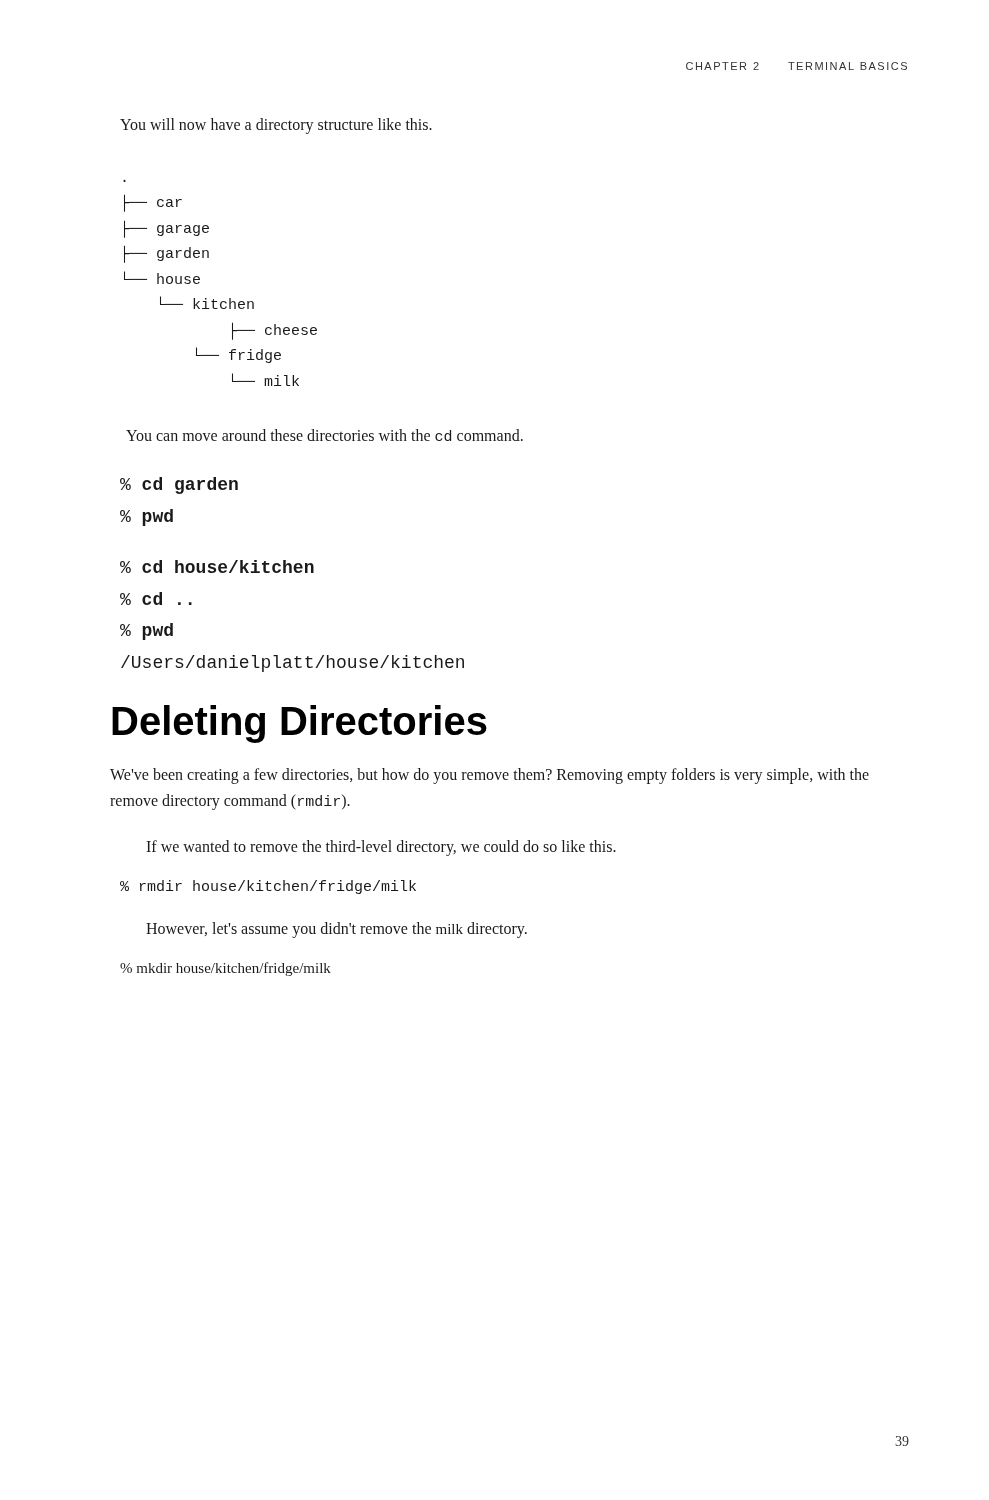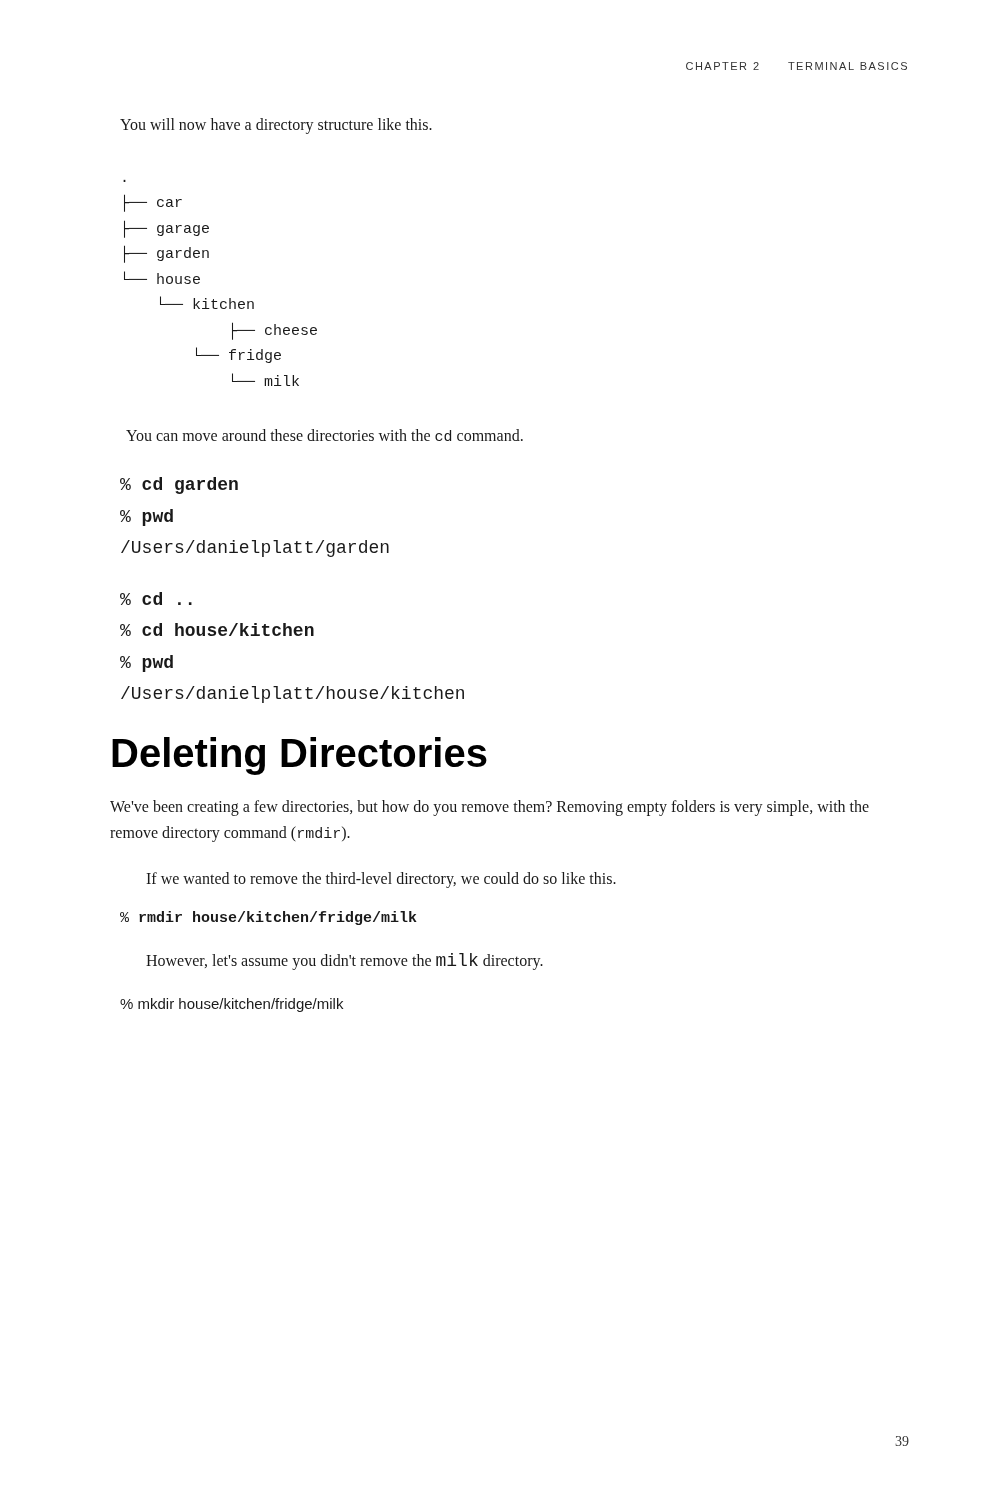--- a/index.html
+++ b/index.html
@@ -104,38 +104,38 @@
     }
 
     .indented-text {
       font-size: 16px;
       line-height: 1.65;
       margin-bottom: 18px;
       margin-left: 36px;
     }
 
     .indented-text code {
-      font-family: Liberation Mono, monospace;
-      font-size: 18px;
+      font-family: Liberation Serif, serif;
+      font-size: 15px;
     }
 
     .bold-code-block {
       font-family: 'Courier New', Courier, monospace;
       font-size: 15px;
       font-weight: bold;
       margin-bottom: 20px;
       margin-left: 10px;
     }
 
     .bold-code-block .prompt {
       font-weight: normal;
     }
 
     .regular-code-block {
-      font-family: Liberation Sans, sans-serif;
+      font-family: Liberation Serif, serif;
       font-size: 15px;
       font-weight: normal;
       margin-bottom: 20px;
       margin-left: 10px;
     }
 
     .regular-code-block .prompt {
       font-weight: normal;
     }
 
@@ -177,50 +177,47 @@
     <span>You can move around these directories with the </span><code>cd</code><span> command.</span>
   </p>
 
   <div class="code-block">
     <div>
       <span class="prompt">% </span><span class="cmd" style="font-weight:bold;">cd garden</span>
     </div>
     <div>
       <span class="prompt">% </span><span class="cmd" style="font-weight:bold;">pwd</span>
     </div>
-    <div>
-      <span class="output">/Users/danielplatt/garden</span>
-    </div>
   </div>
 
   <div class="code-block">
     <div>
+      <span class="prompt">% </span><span class="cmd" style="font-weight:bold;">cd house/kitchen</span>
+    </div>
+    <div>
       <span class="prompt">% </span><span class="cmd" style="font-weight:bold;">cd ..</span>
-    </div>
-    <div>
-      <span class="prompt">% </span><span class="cmd" style="font-weight:bold;">cd house/kitchen</span>
     </div>
     <div>
       <span class="prompt">% </span><span class="cmd" style="font-weight:bold;">pwd</span>
     </div>
     <div>
       <span class="output">/Users/danielplatt/house/kitchen</span>
     </div>
   </div>
 
   <h2 class="section-heading">Deleting Directories</h2>
 
   <p class="body-text">
     <span>We've been creating a few directories, but how do you remove them? Removing empty folders is very simple, with the remove directory command (</span><code>rmdir</code><span>).</span>
   </p>
 
   <p class="indented-text">If we wanted to remove the third-level directory, we could do so like this.</p>
 
   <div class="bold-code-block">
-    <span class="prompt">% </span><span style="font-weight:bold;text-align:right;">rmdir house/kitchen/fridge/milk</span>
+    <span class="prompt">% </span><span style="font-weight:normal;text-align:right;">rmdir house/kitchen/fridge/milk</span>
   </div>
 
   <p class="indented-text">
     <span>However, let's assume you didn't remove the </span><code>milk</code><span> directory.</span>
   </p>
 
   <div class="regular-code-block">
     <span class="prompt">% </span><span>mkdir house/kitchen/fridge/milk</span>
   </div>
 

